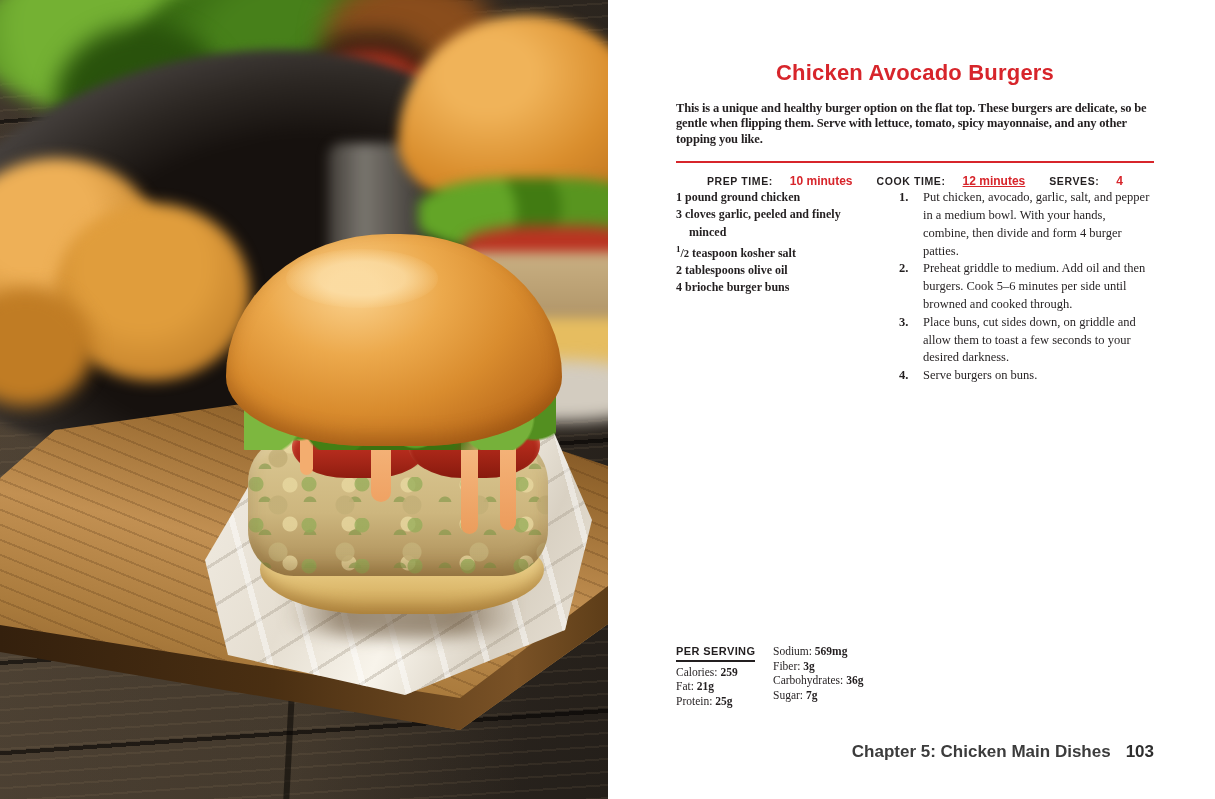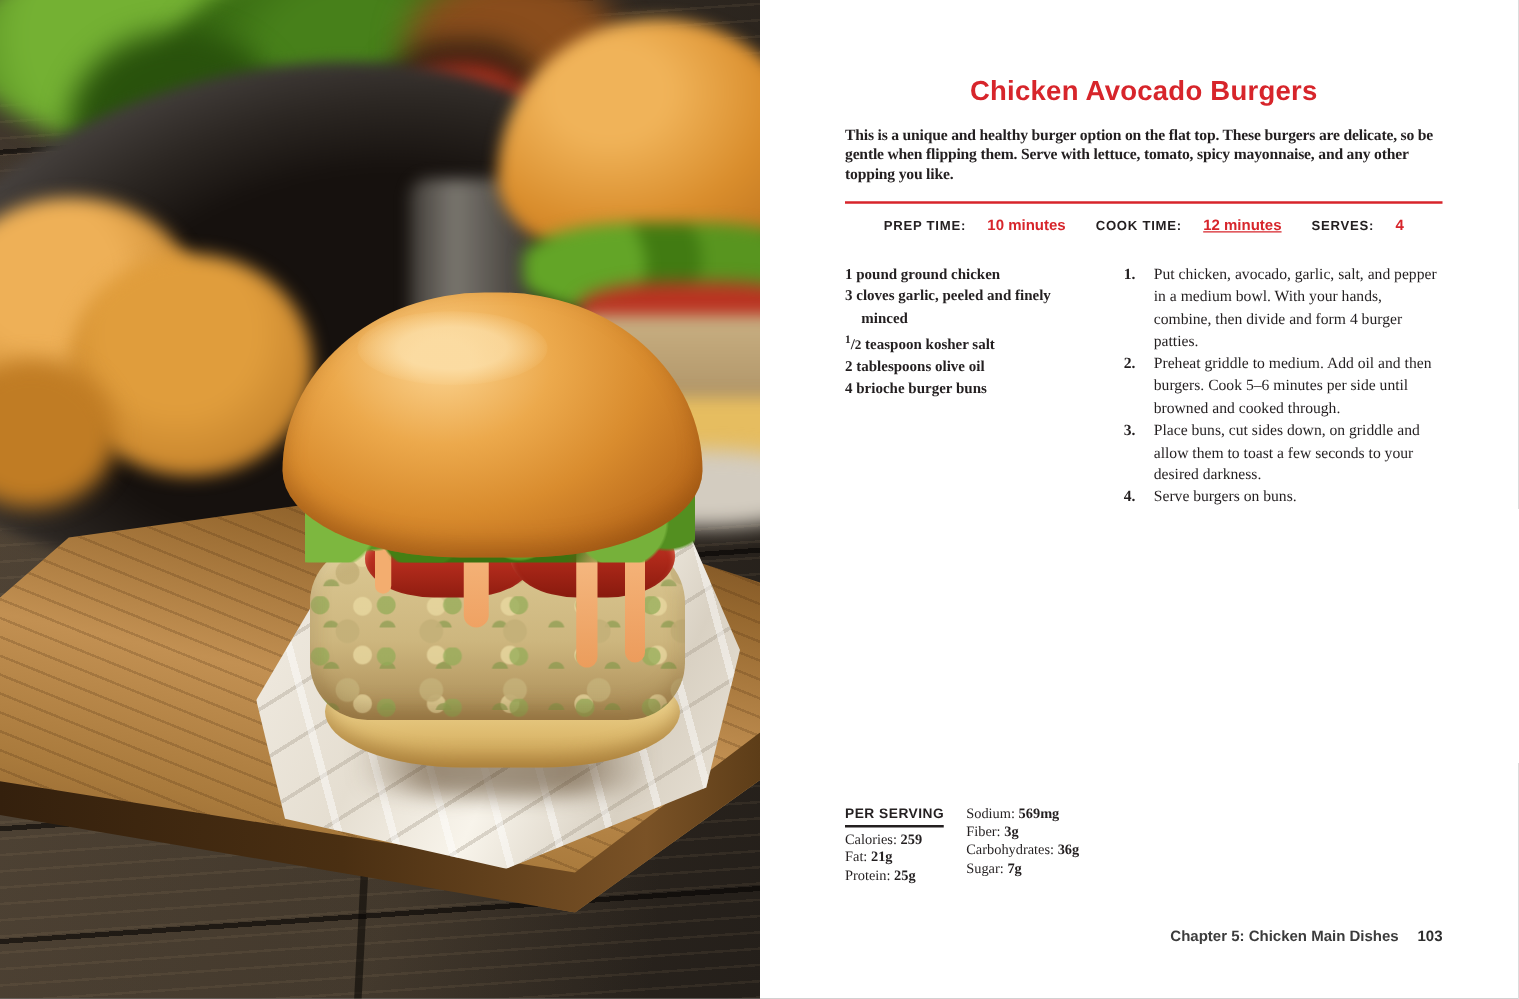--- a/index.html
+++ b/index.html
@@ -1,17 +1,17 @@
 <!DOCTYPE html>
 <html><head>
 <meta charset="utf-8">
 <style>
   html,body{margin:0;padding:0;background:#ffffff;}
   .spread{position:relative;width:1215px;height:799px;overflow:hidden;display:flex;
-          font-family:"Liberation Serif",serif;color:#231f20;background:#737373;}
+          font-family:"Liberation Serif",serif;color:#231f20;background:#8b5cf6;}
 
   
   .photo{position:relative;width:608px;height:799px;overflow:hidden;background:#29221b;flex:0 0 608px;}
   .photo *{position:absolute;}
   .ph-table{inset:0;z-index:1;
     background:
       repeating-linear-gradient(-4deg, transparent 0 86px, rgba(5,3,2,.6) 86px 90px),
       repeating-linear-gradient(-4deg, rgba(170,145,110,.10) 0 2px, transparent 2px 13px),
       radial-gradient(ellipse at 15% 85%, rgba(150,128,95,.20) 0 30%, transparent 60%),
       linear-gradient(105deg,#41372d 0%,#332b23 45%,#241f1a 100%);}
@@ -113,37 +113,37 @@
   .page{position:relative;flex:1;background:#ffffff;padding:0 64px 0 68px;box-sizing:border-box;}
   .title{margin:60px 0 0;text-align:center;font-family:"Liberation Sans",sans-serif;font-weight:bold;
          font-size:22px;letter-spacing:.2px;}
   .intro{margin:15px auto 0;width:478px;font-family:"Liberation Serif",serif;font-weight:bold;
          font-size:12.5px;line-height:15.4px;letter-spacing:-.15px;}
   .divider{margin-top:14px;border-top:2px solid;}
   .meta-row{display:flex;justify-content:center;gap:24px;margin-top:8px;
             font-family:"Liberation Sans",sans-serif;font-weight:bold;}
   .meta-label{font-size:10.5px;letter-spacing:.6px;color:#231f20;}
   .meta-value{font-size:12px;margin-left:17px;}
-  .columns{display:flex;margin-top:22px;}
+  .columns{display:flex;}
   .ingredients{width:196px;flex:0 0 196px;}
   .ing-list{list-style:none;margin:0;padding:0;font-weight:bold;font-size:12px;line-height:17.2px;}
   .ing-item{padding-left:13px;text-indent:-13px;}
   .frac-num{font-size:9px;}
   .frac-den{font-size:10.5px;}
   .steps{margin-left:27px;flex:1;}
   .step-row{display:flex;font-size:12.5px;line-height:17.8px;}
   .step-num{flex:0 0 24px;font-weight:bold;}
   .step-text{flex:1;}
   .nutrition{position:absolute;left:68px;top:644px;display:flex;font-size:11.5px;line-height:14.6px;}
   .nut-col1{width:97px;flex:0 0 97px;}
   .nut-heading{display:inline-block;font-family:"Liberation Sans",sans-serif;font-weight:bold;
                font-size:11px;letter-spacing:.4px;border-bottom:2px solid #231f20;padding-bottom:1px;margin-bottom:3px;}
   .nut-value{font-weight:bold;}
   .footer{position:absolute;right:64px;top:742px;font-family:"Liberation Sans",sans-serif;
-          font-weight:bold;font-size:12px;color:#3c3c3c;}
+          font-weight:bold;font-size:17px;color:#3c3c3c;}
   .page-num{margin-left:15px;color:#2e2e2e;}
 </style>
 </head>
 <body>
 
 <div class="spread">
 
   <div class="photo">
     <div class="ph-table"></div>
     <div class="ph-gapv"></div>

